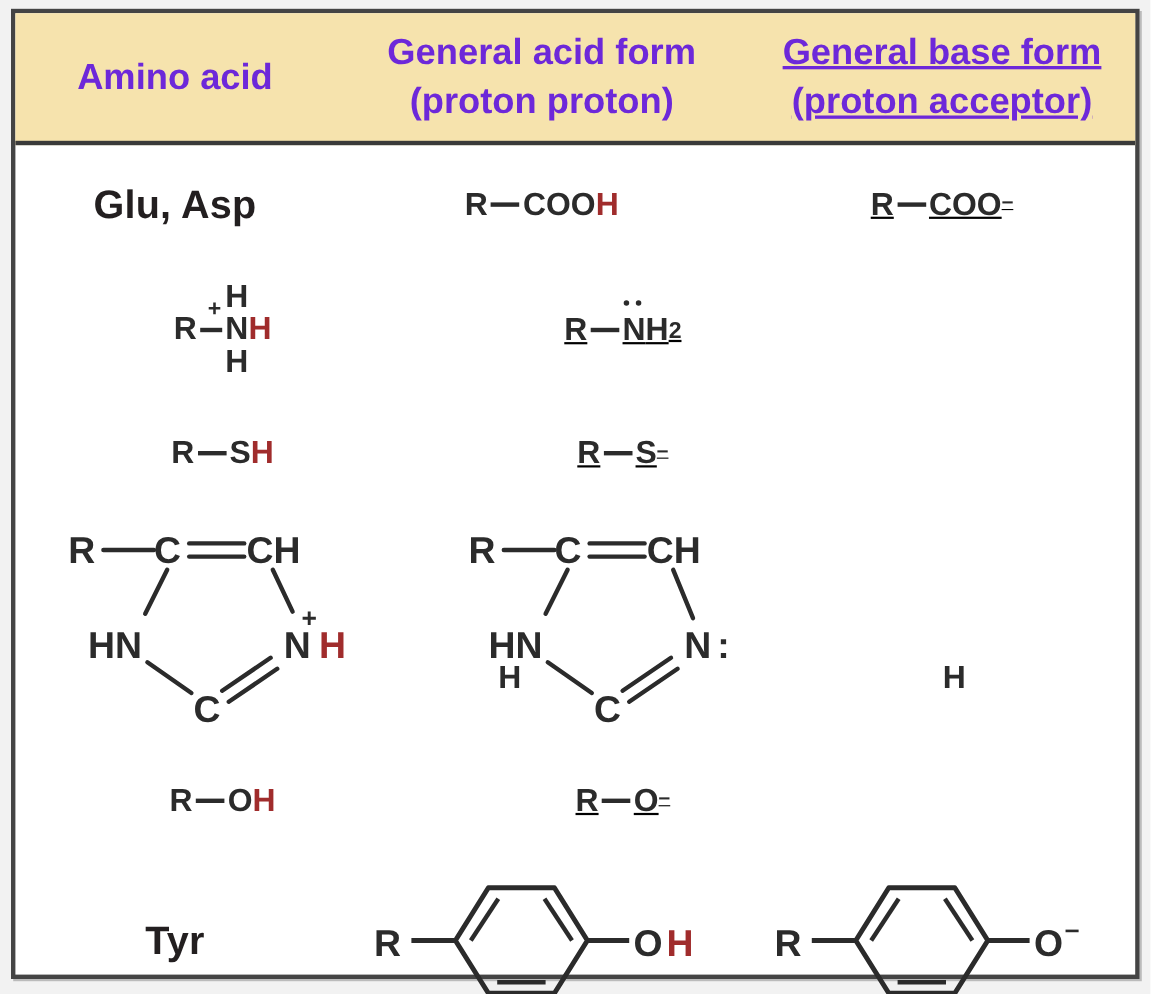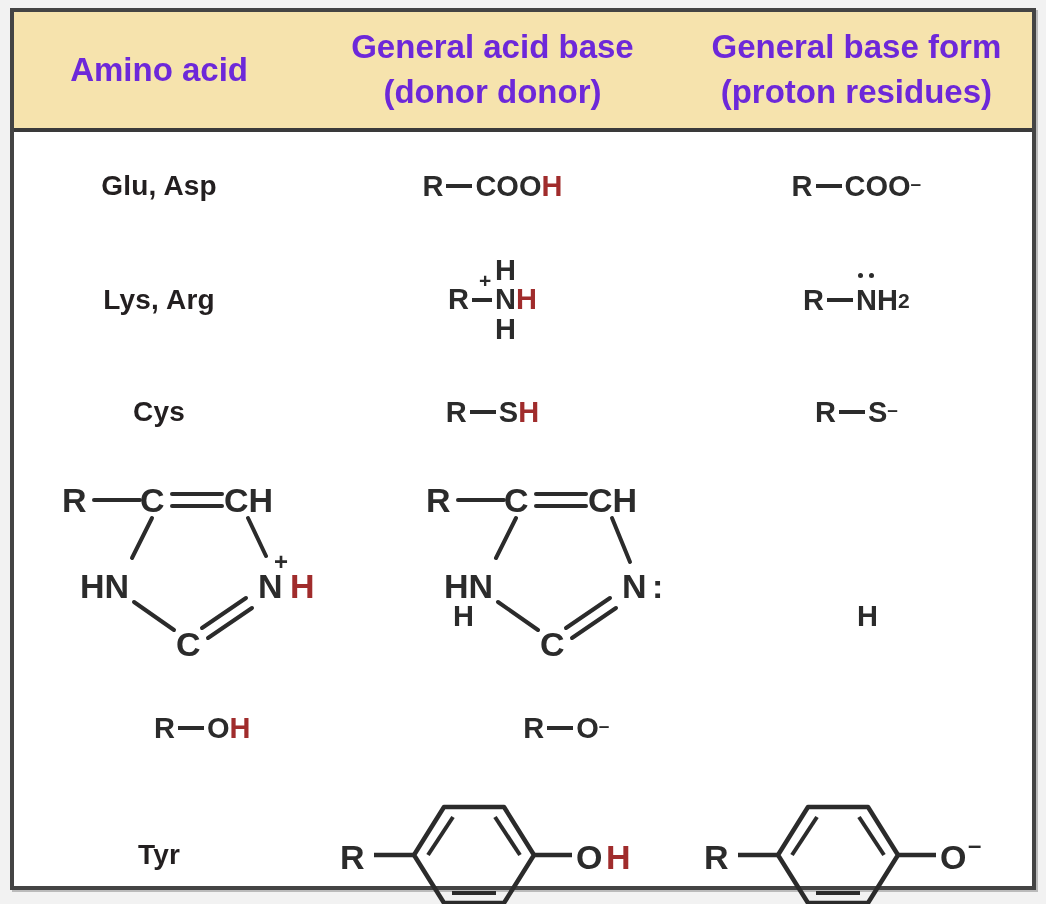--- a/index.html
+++ b/index.html
@@ -34,31 +34,31 @@
     align-items:center;justify-content:center;
     color:#6d28d9;
     font-weight:bold;
     font-size:33px;
     line-height:1.35;
     text-align:center;
     box-sizing:border-box;
   }
   .c1{width:28.5%;}
   .c2{width:37.0%;}
-  .c3{width:34.5%;}
+  .c3{width:34.5%;text-decoration:underline;}
   .th .l2{display:block;}
   
   .tbody{display:block;}
   .row{display:flex;align-items:center;box-sizing:border-box;}
   .cell{
     display:flex;align-items:center;justify-content:center;
     box-sizing:border-box;height:100%;
   }
   .res{
-    font-weight:bold;font-size:28px;color:#231f20;
+    font-weight:bold;font-size:36px;color:#231f20;
     letter-spacing:.2px;
   }
   .formula{
     font-size:29px;color:#2b2b2b;font-weight:bold;
     display:flex;align-items:center;justify-content:center;
     line-height:1;
   }
   .red{color:#a02c2c;}
   
   .bond{
@@ -102,26 +102,26 @@
 <body>
 
 <div class="page">
   <div class="table-frame">
 
     <div class="thead">
       <div class="th c1">
         <span class="l1">Amino acid</span>
       </div>
       <div class="th c2">
-        <span class="l1">General acid base</span>
-        <span class="l2">(donor donor)</span>
+        <span class="l1">General acid form</span>
+        <span class="l2">(proton proton)</span>
       </div>
       <div class="th c3">
         <span class="l1">General base form</span>
-        <span class="l2">(proton residues)</span>
+        <span class="l2">(proton acceptor)</span>
       </div>
     </div>
 
     <div class="tbody">
 
       <div class="row" style="height:108px">
         <div class="cell c1">
           <span class="res">Glu, Asp</span>
         </div>
         <div class="cell c2">
@@ -136,23 +136,20 @@
           <span class="formula">
             <span>R</span>
               <i class="bond"></i>
               <span>COO</span>
               <span class="sup">–</span>
           </span>
         </div>
       </div>
 
       <div class="row" style="height:120px">
-        <div class="cell c1">
-          <span class="res">Lys, Arg</span>
-        </div>
         <div class="cell c2">
           <span class="formula">
             <span>R</span>
               <i class="bond sm"></i>
             <span class="nstack">
               <span class="plus">+</span>
               <span class="col">
                 <span>H</span>
                 <span>N</span>
                 <span>H</span>
@@ -169,23 +166,20 @@
                   <i></i>
                   <i></i>
                 </span><span>N</span></span>
               <span>H</span>
               <sub style="font-size:21px">2</sub>
           </span>
         </div>
       </div>
 
       <div class="row" style="height:104px">
-        <div class="cell c1">
-          <span class="res">Cys</span>
-        </div>
         <div class="cell c2">
           <span class="formula">
             <span>R</span>
               <i class="bond"></i>
               <span>S</span>
               <span class="red">H</span>
           </span>
         </div>
         <div class="cell c3">
           <span class="formula">

